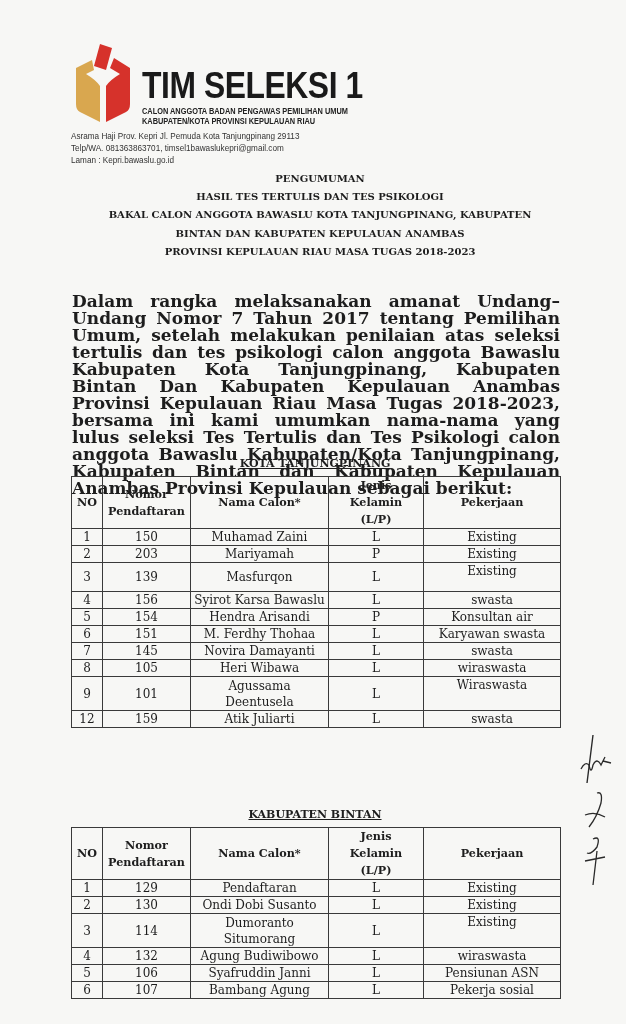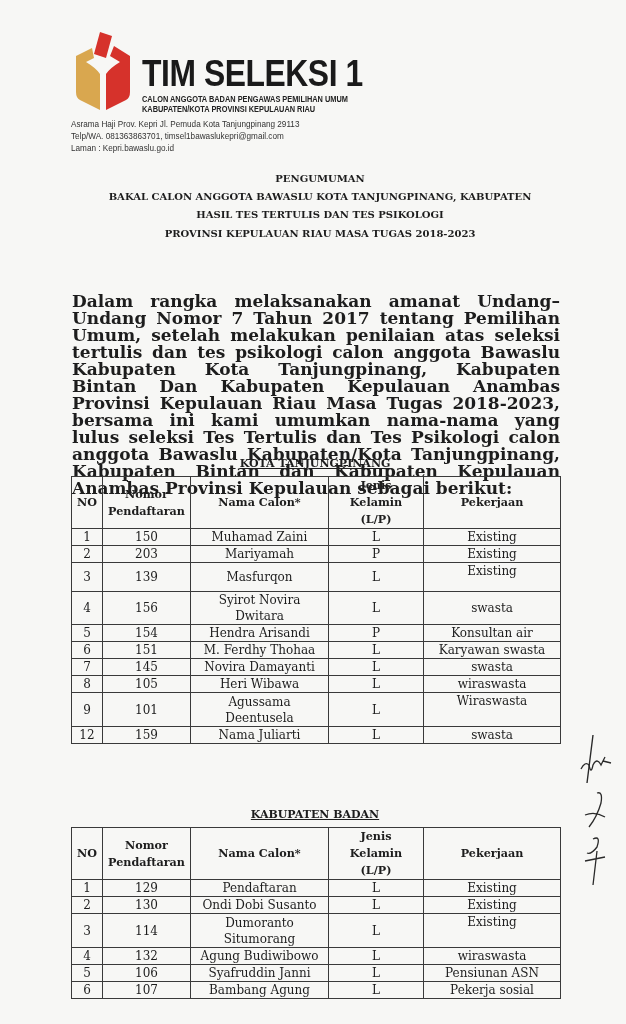--- a/index.html
+++ b/index.html
@@ -3,21 +3,21 @@
 <meta charset="utf-8">
 <style>
   html, body { margin:0; padding:0; }
   body {
     width:626px; height:1024px; overflow:hidden;
     background:#f7f7f5;
     font-family:"DejaVu Serif", serif;
     color:#1d1d1d;
     position:relative;
   }
-  .letterhead { position:absolute; left:70px; top:28px; width:300px; height:130px; }
+  .letterhead { position:absolute; left:70px; top:40px; width:300px; height:130px; }
   .logo { position:absolute; left:2px; top:2px; width:62px; height:82px; }
   .brand-title {
     position:absolute; left:72px; top:28px;
     font-family:"Liberation Sans", sans-serif; font-weight:bold;
     font-size:37px; letter-spacing:-0.5px; color:#1a1a1a; line-height:36px;
     transform:scaleX(0.86); transform-origin:left top; white-space:nowrap;
   }
   .brand-sub {
     position:absolute; left:72px; top:66px;
     font-family:"Liberation Sans", sans-serif; font-weight:bold;
@@ -73,22 +73,23 @@
   </div>
   <div class="contact">
     <div>Asrama Haji Prov. Kepri Jl. Pemuda Kota Tanjungpinang 29113</div>
     <div>Telp/WA. 081363863701, timsel1bawaslukepri@gmail.com</div>
     <div>Laman : Kepri.bawaslu.go.id</div>
   </div>
 </div>
 
 <div class="heading">
   <div>PENGUMUMAN</div>
+  <div>HASIL TES TERTULIS DAN TES PSIKOLOGI</div>
   <div style="white-space:nowrap;margin-left:-4px;margin-right:-4px;">BAKAL CALON ANGGOTA BAWASLU KOTA TANJUNGPINANG, KABUPATEN</div>
-  <div>HASIL TES TERTULIS DAN TES PSIKOLOGI</div>
+  <div>BINTAN DAN KABUPATEN KEPULAUAN ANAMBAS</div>
   <div>PROVINSI KEPULAUAN RIAU MASA TUGAS 2018-2023</div>
 </div>
 
 <div class="body-text">Dalam rangka melaksanakan amanat Undang–Undang Nomor 7 Tahun 2017 tentang Pemilihan Umum, setelah melakukan penilaian atas seleksi tertulis dan tes psikologi calon anggota Bawaslu Kabupaten Kota Tanjungpinang, Kabupaten Bintan Dan Kabupaten Kepulauan Anambas Provinsi Kepulauan Riau Masa Tugas 2018-2023, bersama ini kami umumkan nama-nama yang lulus seleksi Tes Tertulis dan Tes Psikologi calon anggota Bawaslu Kabupaten/Kota Tanjungpinang, Kabupaten Bintan dan Kabupaten Kepulauan Anambas Provinsi Kepulauan sebagai berikut:</div>
 
 <div class="section-title" style="top:457px;">KOTA TANJUNGPINANG</div>
 
 <table class="grid" style="top:476px;">
   <colgroup>
       <col style="width:31px">
@@ -124,21 +125,21 @@
     <tr class="r2s">
         <td>3</td>
         <td>139</td>
         <td>Masfurqon</td>
         <td>L</td>
         <td class="italic job">Existing</td>
       </tr>
     <tr class="r1">
         <td>4</td>
         <td>156</td>
-        <td>Syirot Novira Dwitara</td>
+        <td>Syirot Karsa Bawaslu</td>
         <td>L</td>
         <td>swasta</td>
       </tr>
     <tr class="r1">
         <td>5</td>
         <td>154</td>
         <td>Hendra Arisandi</td>
         <td>P</td>
         <td>Konsultan air</td>
       </tr>
@@ -166,28 +167,28 @@
     <tr class="r2">
         <td>9</td>
         <td>101</td>
         <td>Agussama Deentusela</td>
         <td>L</td>
         <td class="job">Wiraswasta</td>
       </tr>
     <tr class="r1">
         <td>12</td>
         <td>159</td>
-        <td>Nama Juliarti</td>
+        <td>Atik Juliarti</td>
         <td>L</td>
         <td>swasta</td>
       </tr>
   </tbody>
 </table>
 
-<div class="section-title" style="top:808px;">KABUPATEN BADAN</div>
+<div class="section-title" style="top:808px;">KABUPATEN BINTAN</div>
 
 <table class="grid" style="top:827px;">
   <colgroup>
       <col style="width:31px">
       <col style="width:88px">
       <col style="width:138px">
       <col style="width:95px">
       <col style="width:137px">
     </colgroup>
   <thead>

